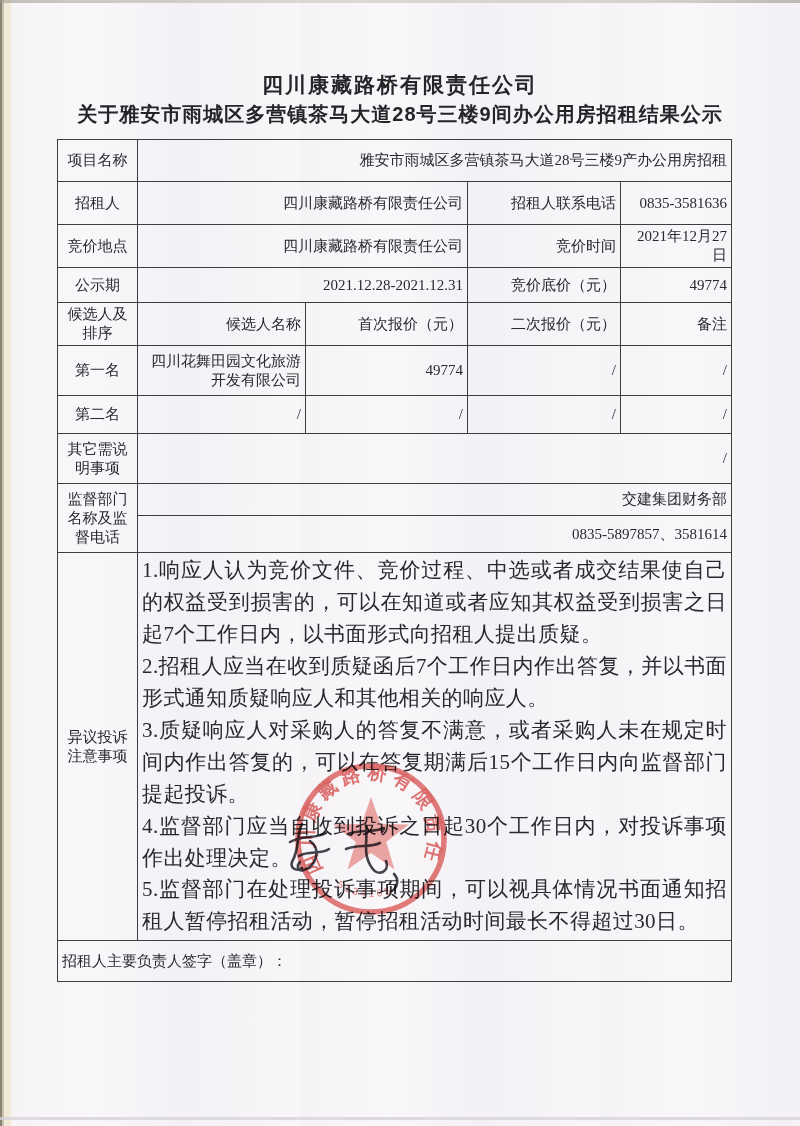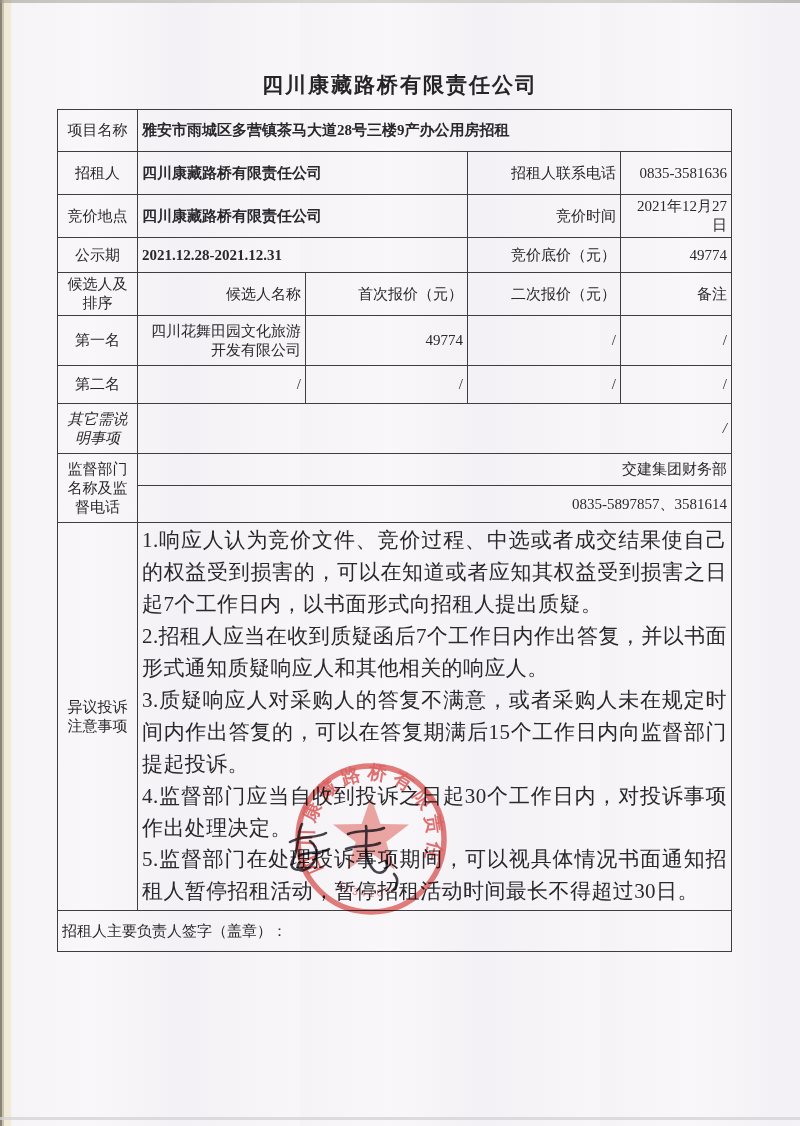--- a/index.html
+++ b/index.html
@@ -28,44 +28,45 @@
     margin:10px 0 0 57px;width:674px;
   }
   table.main td{
     border:1.6px solid #3e3e41;
     vertical-align:middle;
     font-size:15px;
     padding:2px 4px;
     overflow:hidden;
   }
   td.lbl{padding-left:5px;text-align:center;}
-  td.val-left{padding-left:9px;text-align:left;font-weight:bold;}
+  td.val-left{padding-left:9px;text-align:right;}
   td.ctr{text-align:right;}
   tr.r1{height:42px;} tr.r2{height:43px;} tr.r3{height:40px;} tr.r4{height:35px;}
-  tr.r5{height:38px;} tr.r6{height:50px;} tr.r7{height:38px;} tr.r8{height:50px;font-style:italic;}
+  tr.r5{height:38px;} tr.r6{height:50px;} tr.r7{height:38px;} tr.r8{height:50px;}
   tr.r9{height:32px;} tr.r10{height:37px;} tr.r11{height:284px;} tr.r12{height:41px;}
 
   .notice-cell{padding:6px 10px 6px 9px;}
   .notice-item{font-size:21px;line-height:1.52;text-align:justify;letter-spacing:.4px;}
   .sig-cell{padding-left:7px;font-size:15px;}
 
   .stamp{position:absolute;left:283px;top:757px;width:176px;height:186px;
     mix-blend-mode:multiply;opacity:.88;}
   .signature{position:absolute;left:282px;top:808px;width:150px;height:90px;
     mix-blend-mode:multiply;}
 </style>
 </head>
 <body>
 
 <div class="edge-left"></div>
 <div class="edge-top"></div>
 <div class="edge-bottom"></div>
 
 <div class="titles">
   <div class="doc-title">四川康藏路桥有限责任公司</div>
+  <div class="doc-subtitle">关于雅安市雨城区多营镇茶马大道28号三楼9间办公用房招租结果公示</div>
 </div>
 
 <table class="main">
   <colgroup>
     <col style="width:80px">
       <col style="width:168px">
       <col style="width:162px">
     <col style="width:153px">
       <col style="width:111px">
   </colgroup>

